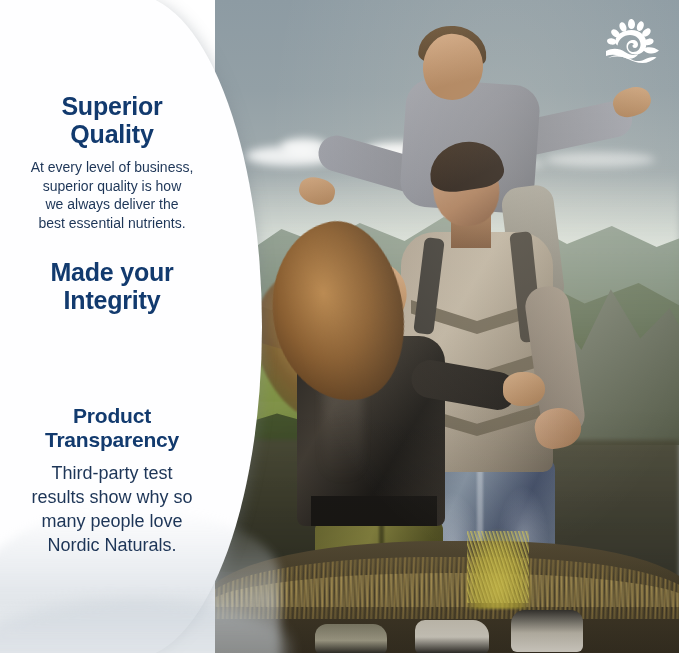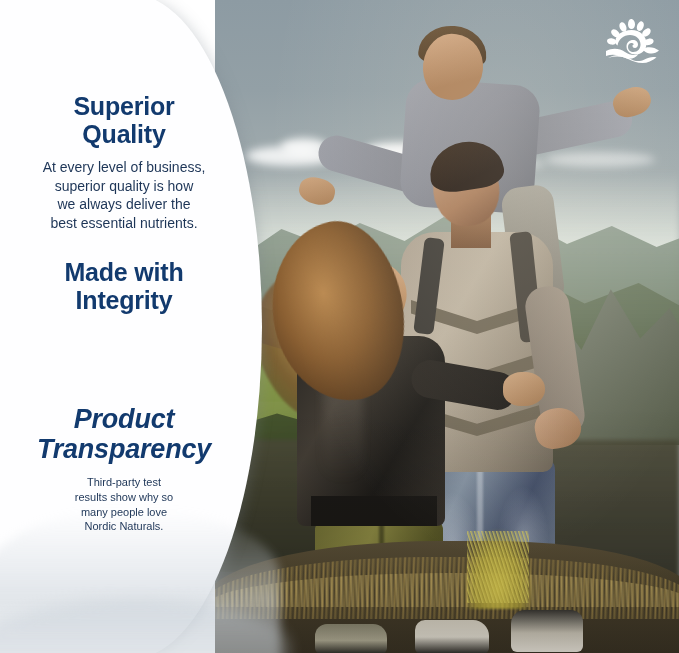--- a/index.html
+++ b/index.html
@@ -375,44 +375,44 @@
     border-radius:62% 56% 0 0 / 64px 58px 0 0;
     filter:blur(7px);
     pointer-events:none;
   }
 
   
   .content {
     position:absolute; left:0; top:0;
     width:248px; height:653px;
   }
-  .block { position:absolute; width:224px; left:12px; text-align:center; }
+  .block { position:absolute; width:224px; left:0; text-align:center; }
   .blk1 { top:92px; }
   .blk2 { top:258px; }
   .blk3 { top:404px; }
 
   .heading {
     color:#123a6e;
     font-size:25px;
     font-weight:bold;
     line-height:1.12;
     letter-spacing:-.2px;
     white-space:pre-line;
   }
-  .blk3 .heading { font-size:27px;font-style:italic; }
+  .blk3 .heading { font-size:21px; }
 
   .body {
     margin-top:10px;
     color:#1d3557;
     font-size:14px;
     line-height:1.33;
     white-space:pre-line;
   }
   .blk2 .body { margin-top:11px; }
-  .blk3 .body { margin-top:11px; font-size:11px; }
+  .blk3 .body { margin-top:11px; font-size:18px; }
 
   
   .logo {
     position:absolute;
     right:18px; top:18px;
     width:58px; height:48px;
   }
 </style>
 </head>
 <body>
@@ -497,21 +497,21 @@
     <div class="block blk1">
       <div class="heading">Superior
 Quality</div>
       <div class="body">At every level of business,
 superior quality is how
 we always deliver the
 best essential nutrients.</div>
     </div>
 
     <div class="block blk2">
-      <div class="heading">Made with
+      <div class="heading">Made your
 Integrity</div>
     </div>
 
     <div class="block blk3">
       <div class="heading">Product
 Transparency</div>
       <div class="body">Third-party test
 results show why so
 many people love
 Nordic Naturals.</div>

